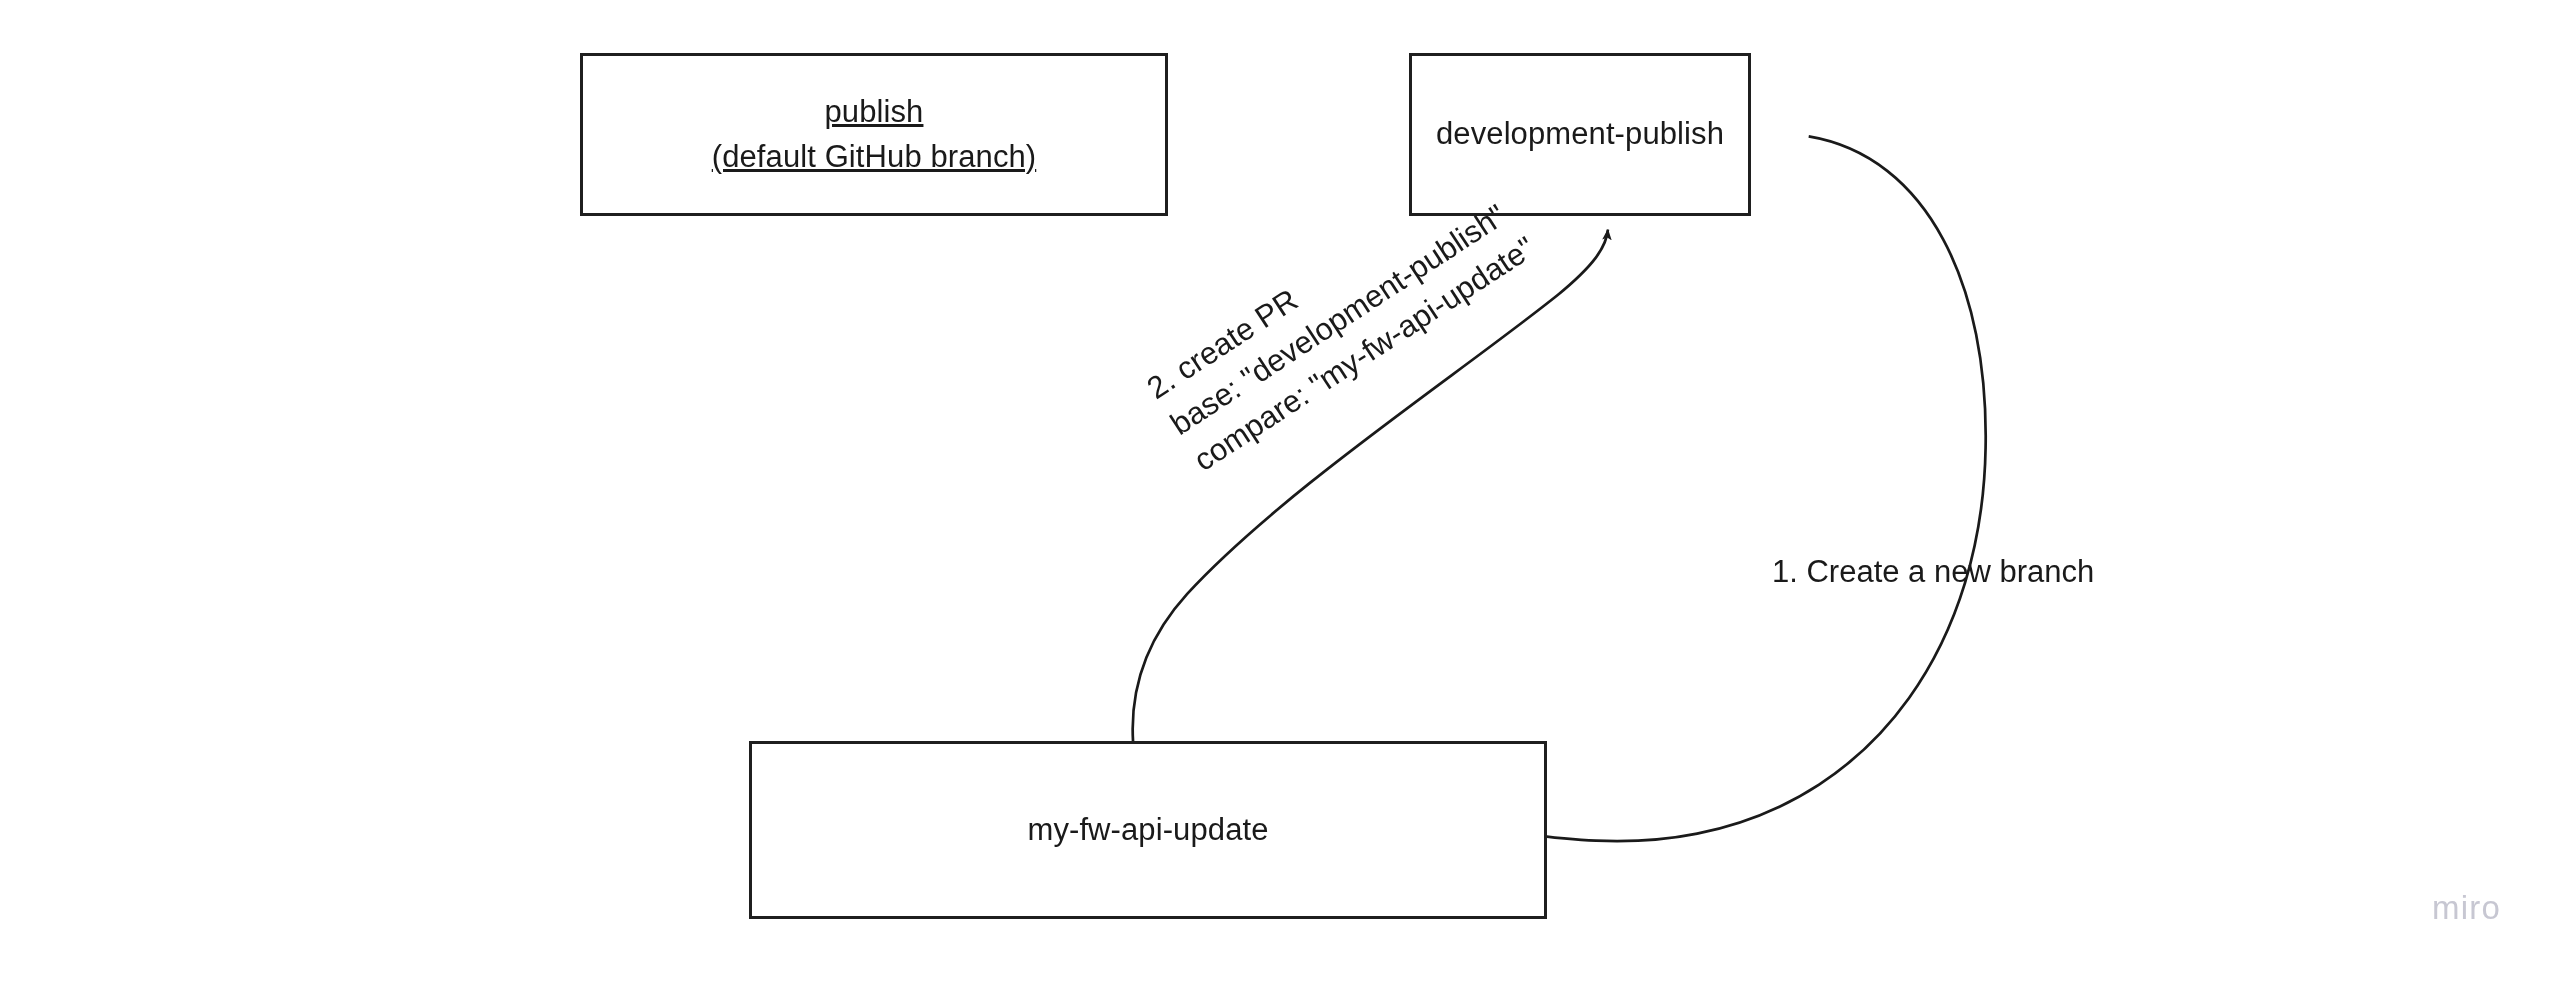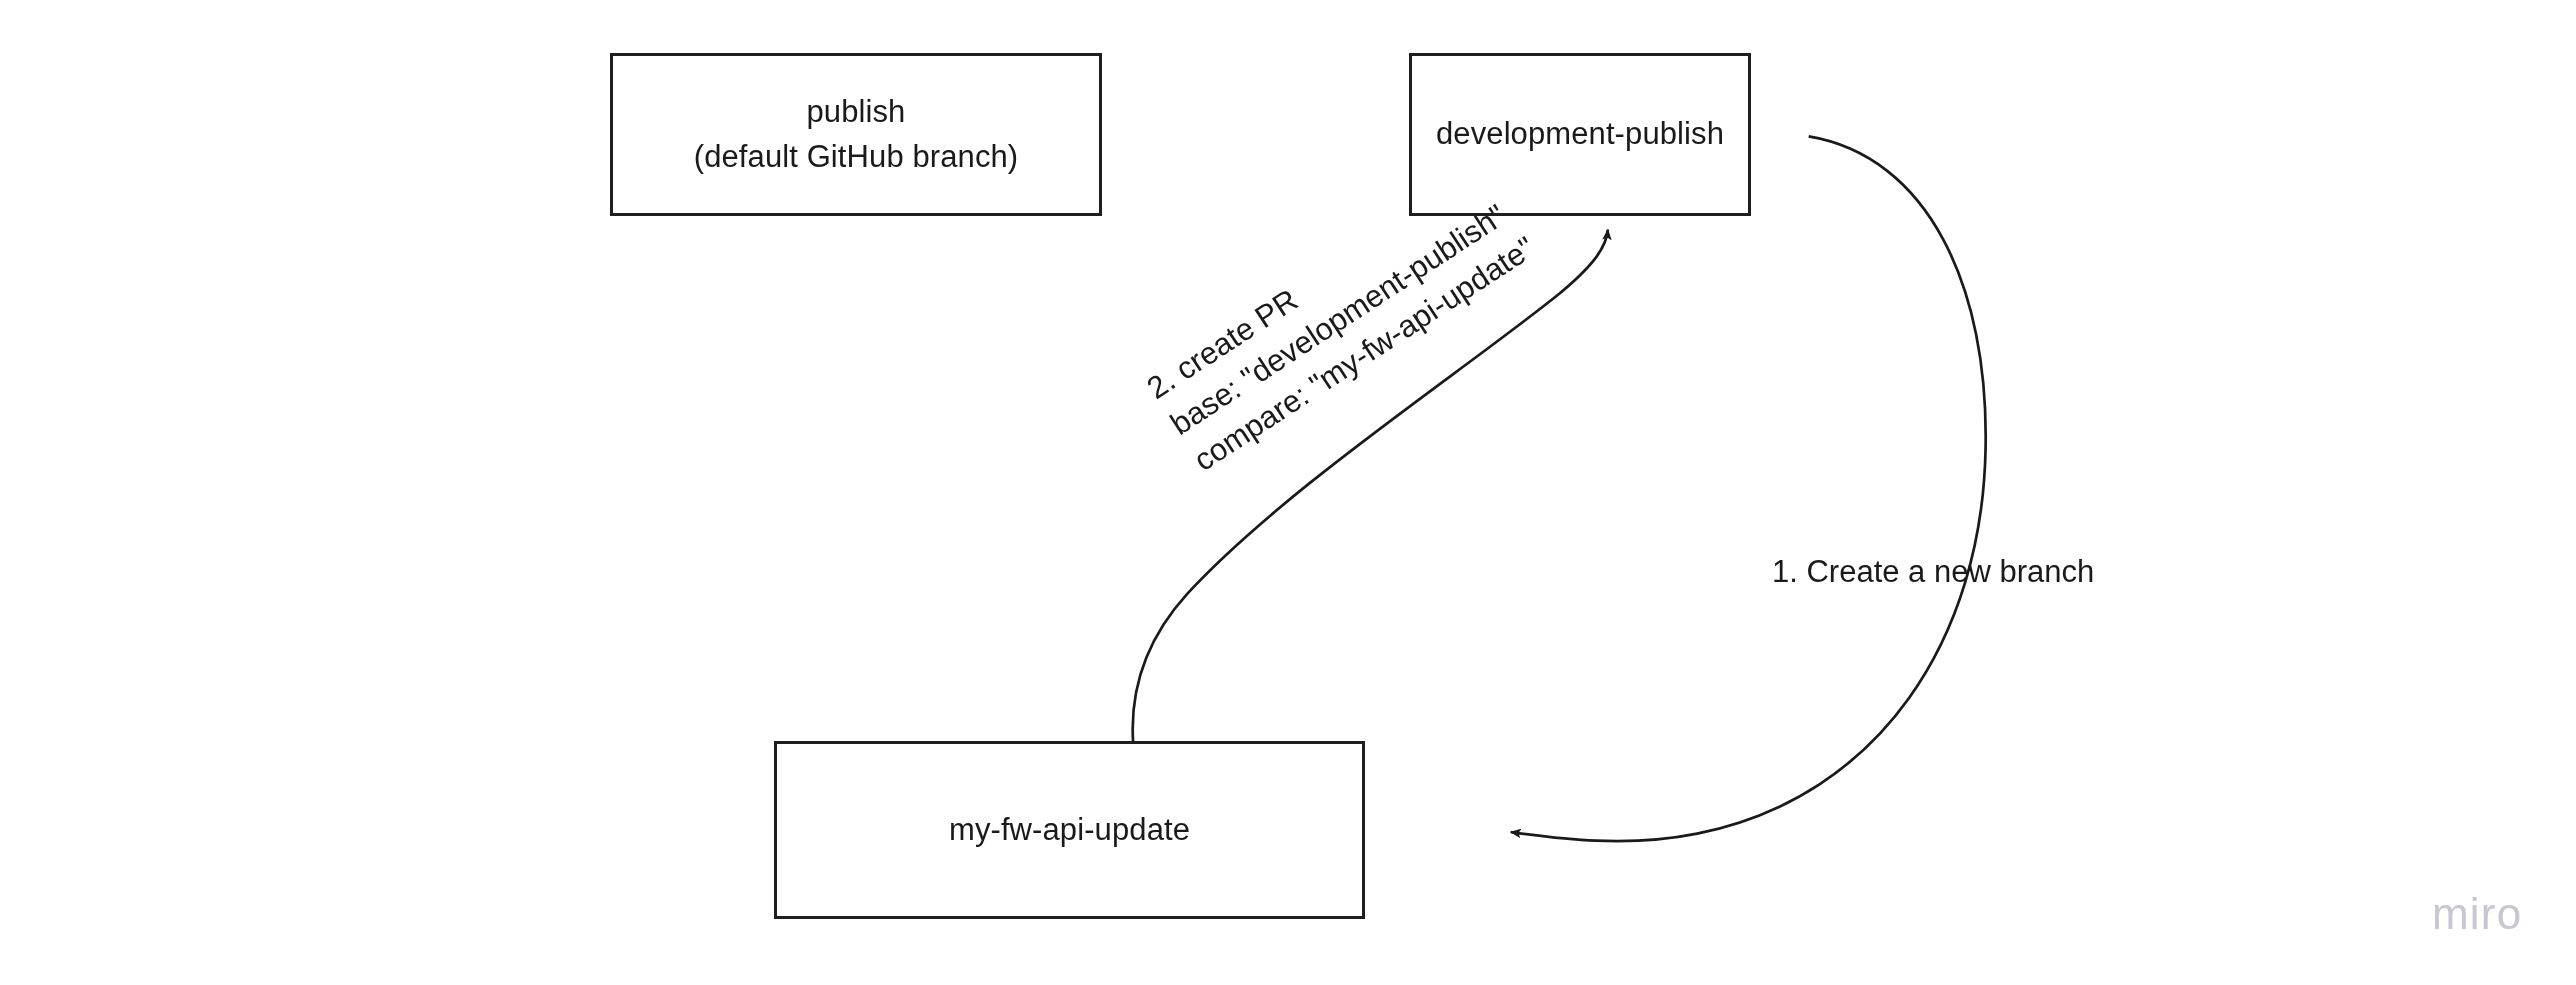--- a/index.html
+++ b/index.html
@@ -29,35 +29,36 @@
     justify-content: center;
     text-align: center;
     color: #1a1a1a;
     font-size: 31px;
     line-height: 1.42;
     letter-spacing: 0.1px;
     white-space: pre-line;
     z-index: 3;
   }
   #node-publish {
-    left: 610px;
+    left: 580px;
     top: 53px;
-    width: 492px;
+    width: 588px;
     height: 163px;
+    text-decoration: underline;
   }
   #node-development-publish {
     left: 1409px;
     top: 53px;
     width: 342px;
     height: 163px;
   }
   #node-my-fw-api-update {
-    left: 774px;
+    left: 749px;
     top: 741px;
-    width: 591px;
+    width: 798px;
     height: 178px;
     text-align: right;
   }
   
   #edges {
     position: absolute;
     left: 0;
     top: 0;
     width: 2576px;
     height: 986px;
@@ -84,21 +85,21 @@
     transform: rotate(-33.2deg);
     transform-origin: 0 0;
     line-height: 1.38;
   }
   
   #miro-watermark {
     position: absolute;
     left: 2432px;
     top: 889px;
     color: #c7c7d2;
-    font-size: 44px;
+    font-size: 33px;
     letter-spacing: 1.2px;
     z-index: 5;
     user-select: none;
   }
 </style>
 </head>
 <body>
 
 <div id="canvas">
 

